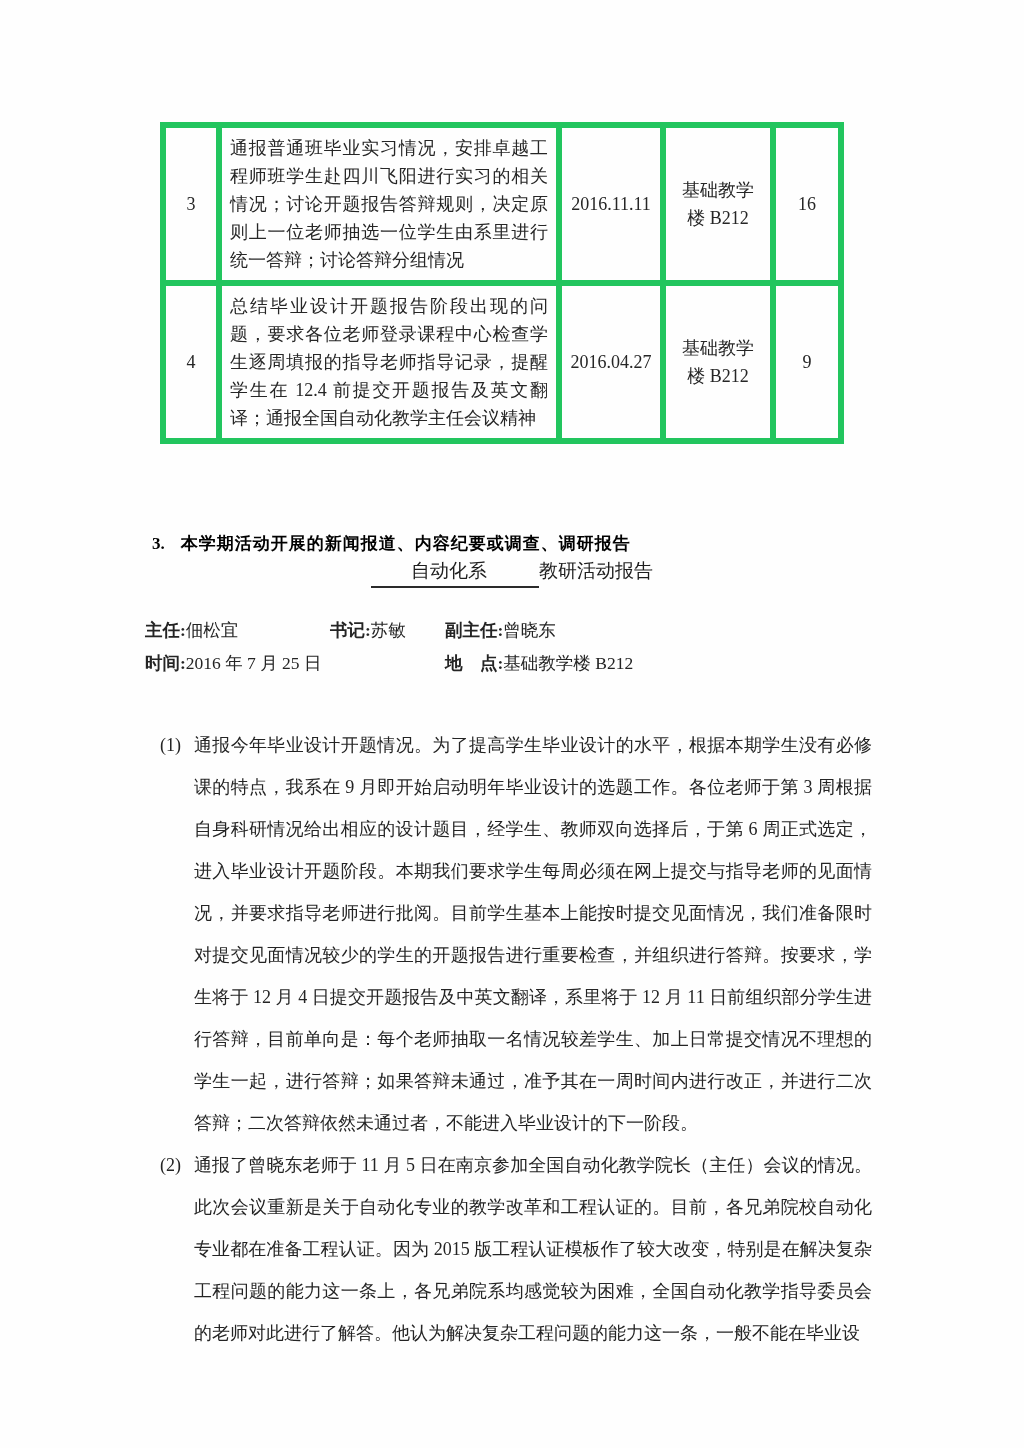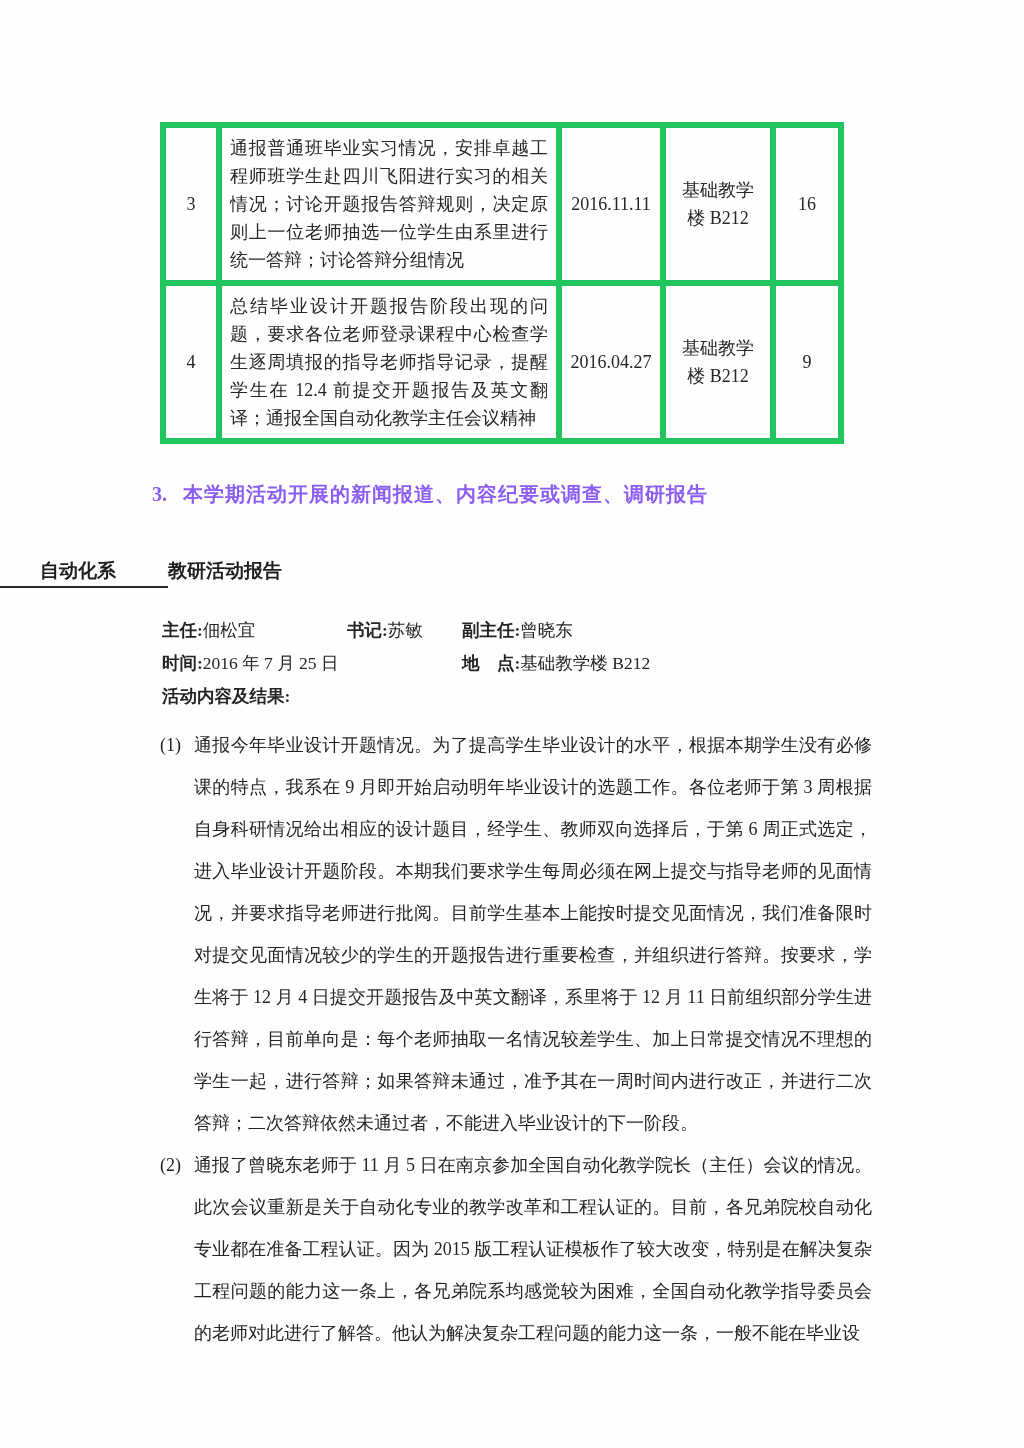--- a/index.html
+++ b/index.html
@@ -26,38 +26,38 @@
     line-height:28px;
   }
   table.activity-table tr+tr td{border-top-width:2px;}
   col.c-num{width:56px;} col.c-desc{width:340px;}
   col.c-date{width:104px;} col.c-loc{width:110px;} col.c-cnt{width:68px;}
   td.cell-num,td.cell-date,td.cell-loc,td.cell-cnt{text-align:center;}
   td.cell-desc{text-align:justify;}
   tr.row-3{height:138px;} tr.row-4{height:135px;}
   
   .section-heading{
-    position:absolute;left:152px;top:481px;width:720px;
-    font-size:20px;font-weight:bold;color:#8b5cf6;
+    position:absolute;left:152px;top:532px;width:720px;
+    font-size:17px;font-weight:bold;color:#000000;
     letter-spacing:1px;white-space:nowrap;
   }
   .section-heading .h-num{margin-right:16px;letter-spacing:0;}
   
   .subtitle{
     position:absolute;left:0;top:558px;width:1024px;
-    font-size:19px;font-weight:bold;color:#1e1e1e;
+    text-align:center;font-size:19px;font-weight:normal;color:#1e1e1e;
   }
   .subtitle .u{
     display:inline-block;
     border-bottom:2px solid #2a2a2a;
     padding:0 52px 2px 40px;
   }
   
   .meta{
-    position:absolute;left:162px;top:614px;width:720px;
+    position:absolute;left:145px;top:614px;width:720px;
     font-size:17.5px;color:#242424;
   }
   .meta-line{position:relative;height:33px;line-height:33px;}
   .meta-line .seg{position:absolute;top:0;white-space:nowrap;}
   .seg.p0{left:0;} .seg.p1{left:185px;} .seg.p2{left:300px;}
   .lbl{font-weight:bold;}
   .val{font-weight:normal;}
   .val.bold{font-weight:bold;}
   
   .items{
@@ -117,23 +117,20 @@
   <div class="meta">
     <div class="meta-line">
       <span class="seg p0"><span class="lbl">主任:</span><span class="val">佃松宜</span></span>
       <span class="seg p1"><span class="lbl">书记:</span><span class="val">苏敏</span></span>
       <span class="seg p2"><span class="lbl">副主任:</span><span class="val">曾晓东</span></span>
     </div>
     <div class="meta-line">
       <span class="seg p0"><span class="lbl">时间:</span><span class="val">2016 年  7  月  25  日</span></span>
       <span class="seg p2"><span class="lbl">地　点:</span><span class="val">基础教学楼 B212</span></span>
     </div>
-    <div class="meta-line">
-      <span class="seg p0"><span class="lbl">活动内容及结果:</span></span>
-    </div>
   </div>
 
   <div class="items">
     <div class="item">
       <span class="marker">(1)</span>
       <span class="body">通报今年毕业设计开题情况。为了提高学生毕业设计的水平，根据本期学生没有必修课的特点，我系在 9 月即开始启动明年毕业设计的选题工作。各位老师于第 3 周根据自身科研情况给出相应的设计题目，经学生、教师双向选择后，于第 6 周正式选定，进入毕业设计开题阶段。本期我们要求学生每周必须在网上提交与指导老师的见面情况，并要求指导老师进行批阅。目前学生基本上能按时提交见面情况，我们准备限时对提交见面情况较少的学生的开题报告进行重要检查，并组织进行答辩。按要求，学生将于 12 月 4 日提交开题报告及中英文翻译，系里将于 12 月 11 日前组织部分学生进行答辩，目前单向是：每个老师抽取一名情况较差学生、加上日常提交情况不理想的学生一起，进行答辩；如果答辩未通过，准予其在一周时间内进行改正，并进行二次答辩；二次答辩依然未通过者，不能进入毕业设计的下一阶段。</span>
     </div>
     <div class="item">
       <span class="marker">(2)</span>
       <span class="body">通报了曾晓东老师于 11 月 5 日在南京参加全国自动化教学院长（主任）会议的情况。此次会议重新是关于自动化专业的教学改革和工程认证的。目前，各兄弟院校自动化专业都在准备工程认证。因为 2015 版工程认证模板作了较大改变，特别是在解决复杂工程问题的能力这一条上，各兄弟院系均感觉较为困难，全国自动化教学指导委员会的老师对此进行了解答。他认为解决复杂工程问题的能力这一条，一般不能在毕业设</span>

